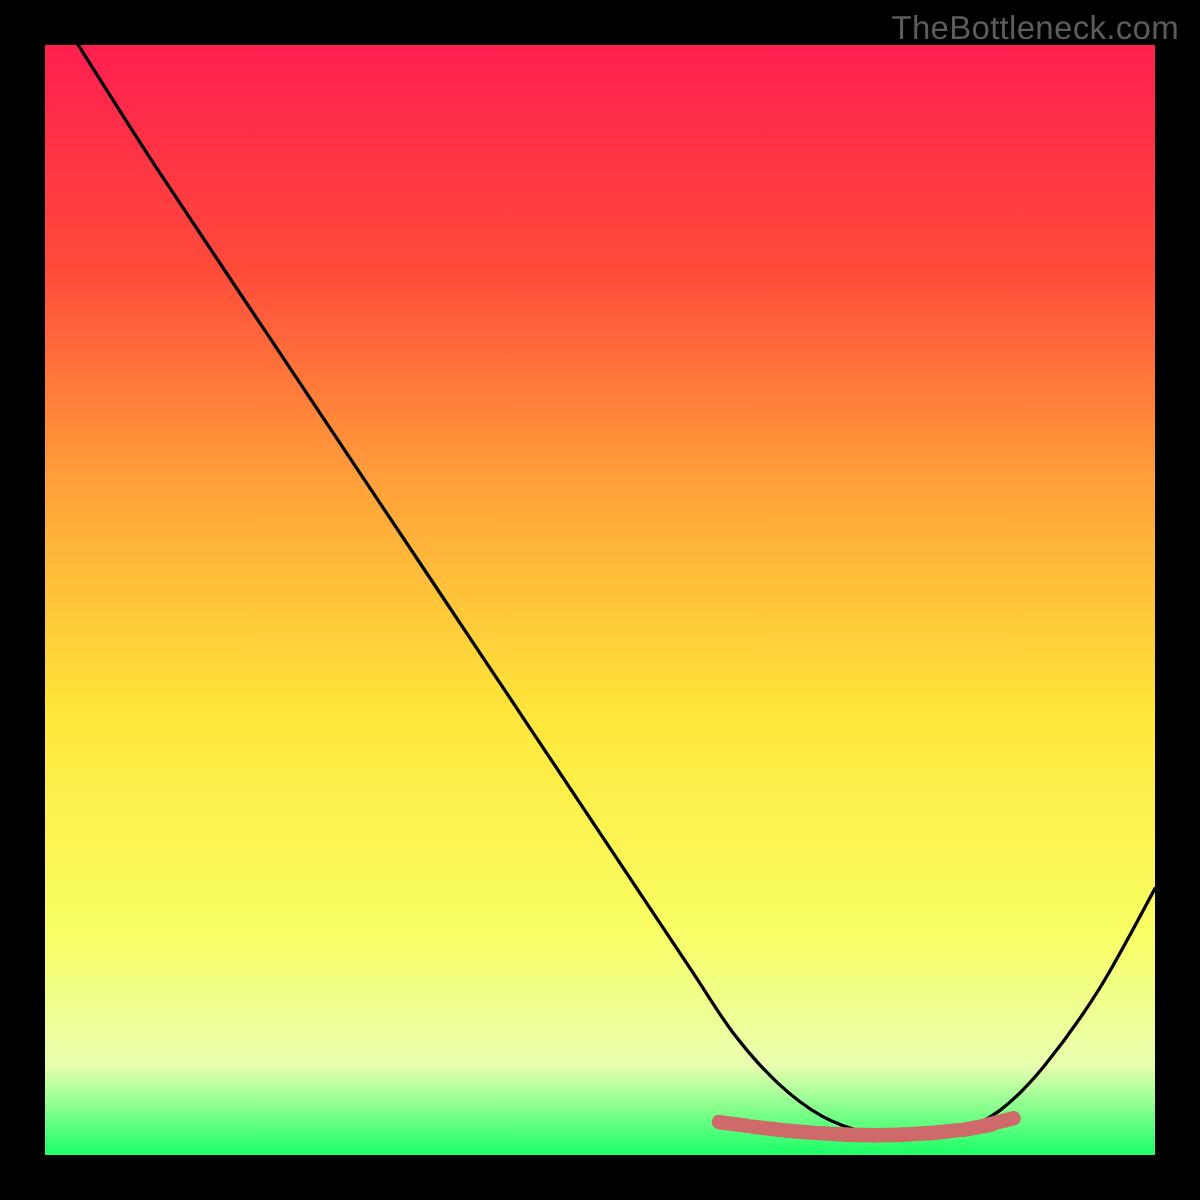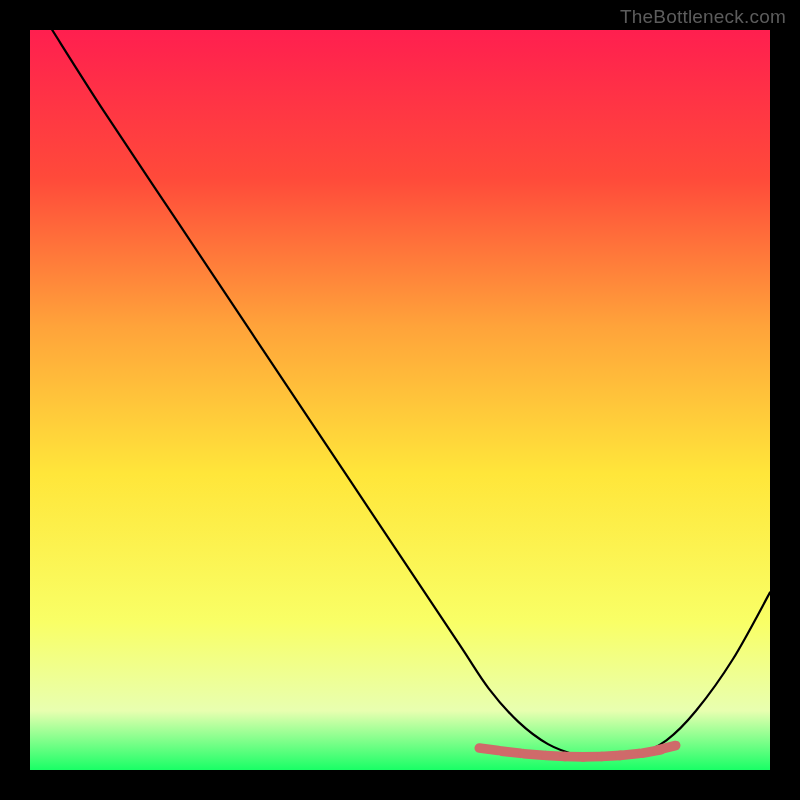--- a/index.html
+++ b/index.html
@@ -8,21 +8,21 @@
     position: relative;
     width: 800px;
     height: 800px;
     background: #000;
   }
   .watermark {
     position: absolute;
     top: 6px;
     right: 14px;
     font-family: Arial, Helvetica, sans-serif;
-    font-size: 19px;
+    font-size: 22px;
     font-weight: normal;
     color: #5c5c5c;
     letter-spacing: 0.2px;
     z-index: 10;
   }
   .plot {
     position: absolute;
     left: 30px;
     top: 30px;
     width: 740px;

